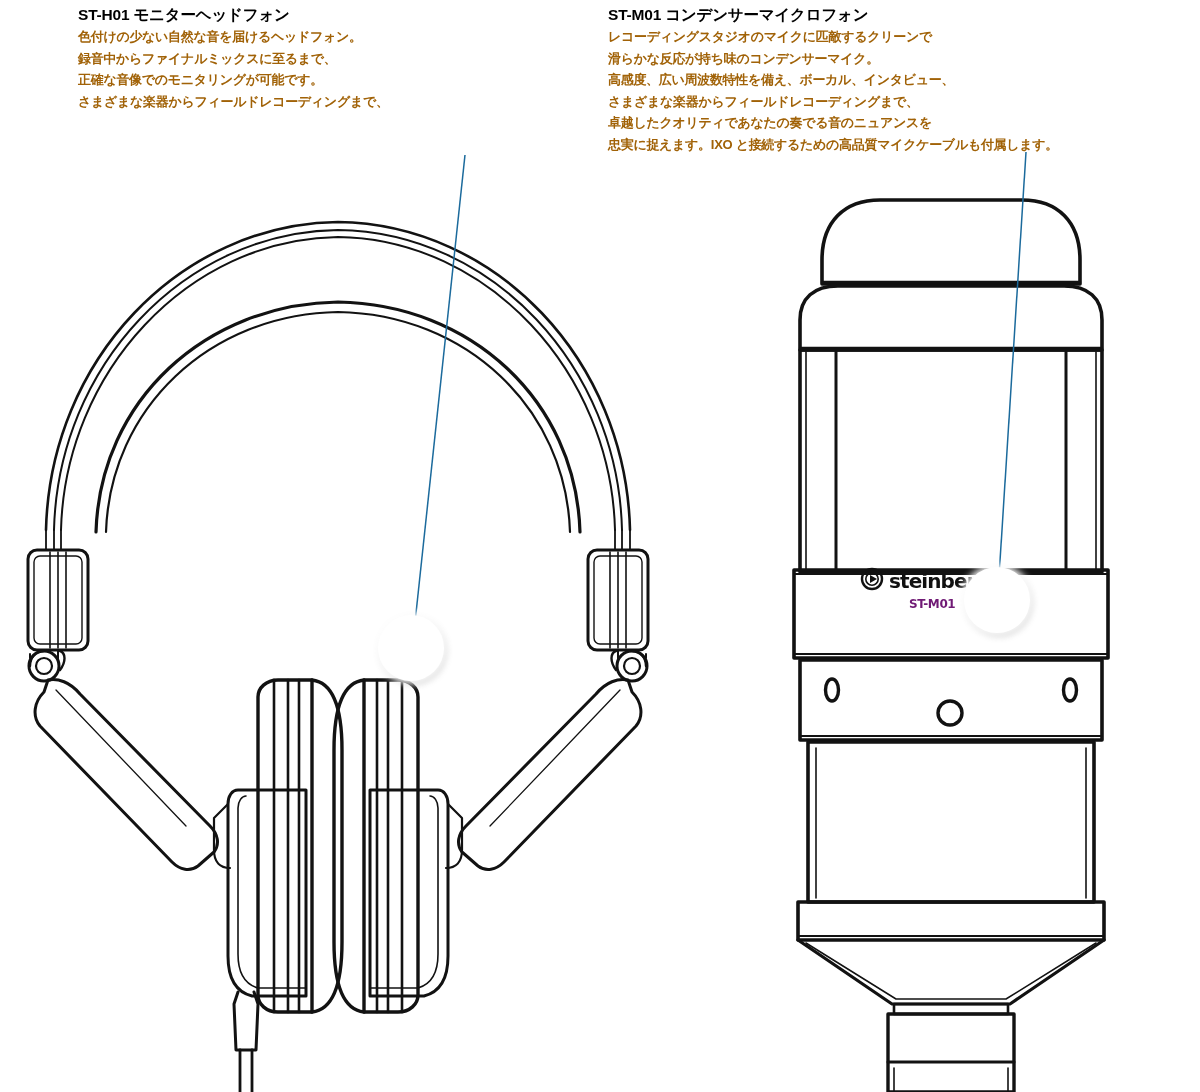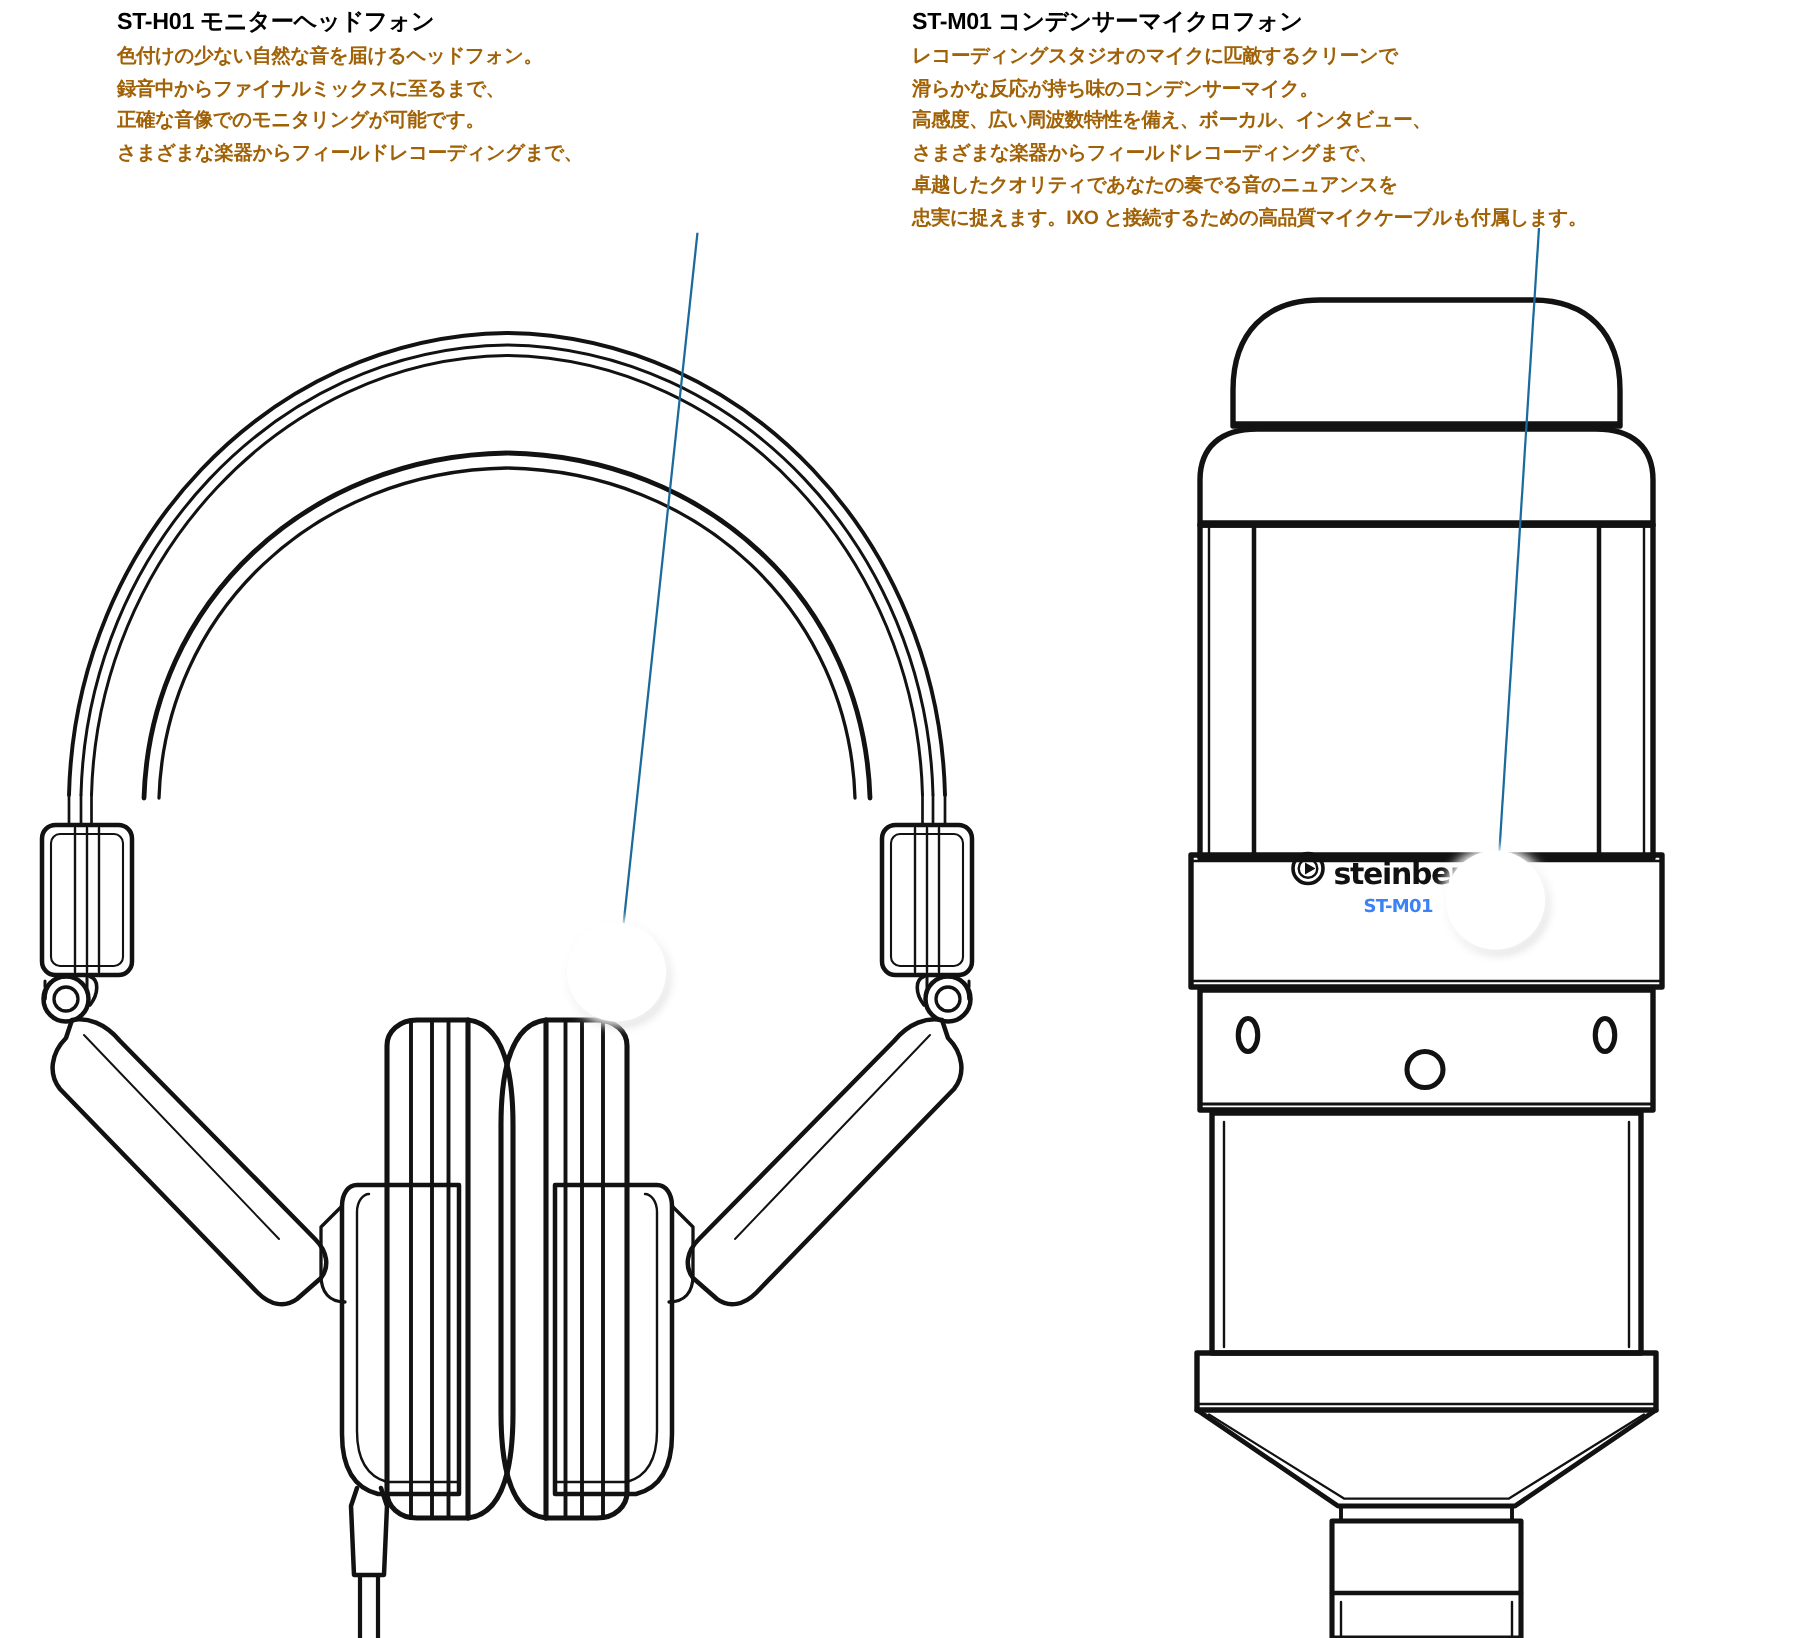--- a/index.html
+++ b/index.html
@@ -100,21 +100,21 @@
     line-height: 1;
   }
   .brand-model {
     position: absolute;
     left: 49px;
     top: 35px;
     font-family: "DejaVu Sans", sans-serif;
     font-size: 12px;
     font-weight: bold;
     letter-spacing: -0.4px;
-    color: #3b82f6;
+    color: #701a75;
     line-height: 1;
   }
 </style>
 </head>
 <body>
 
 <div id="page">
 
   <div class="text-block tb-left">
     <div class="prod-title">ST-H01 モニターヘッドフォン</div>

